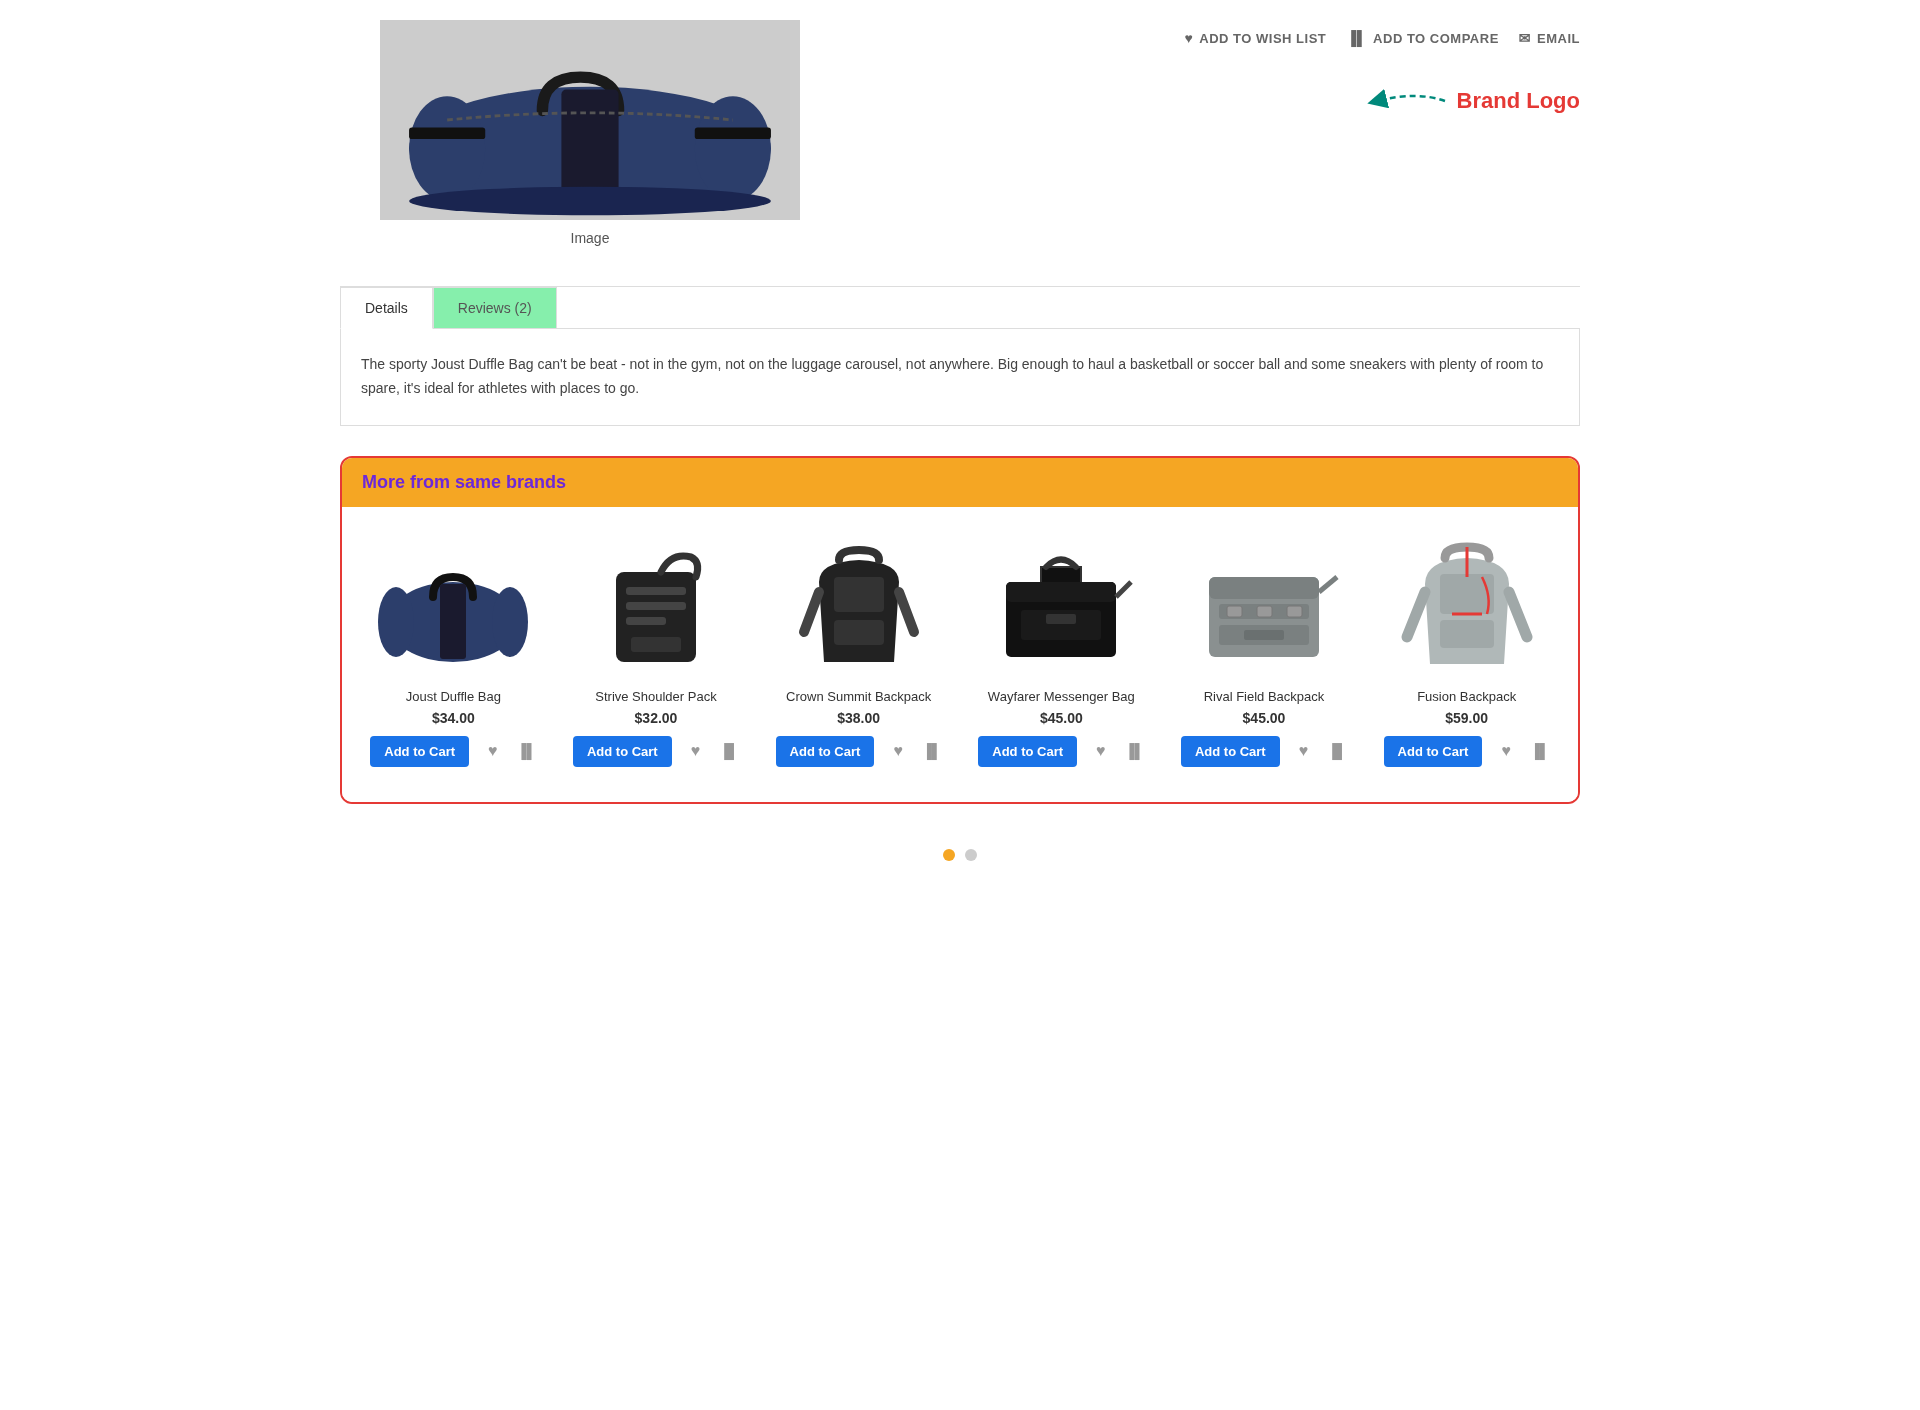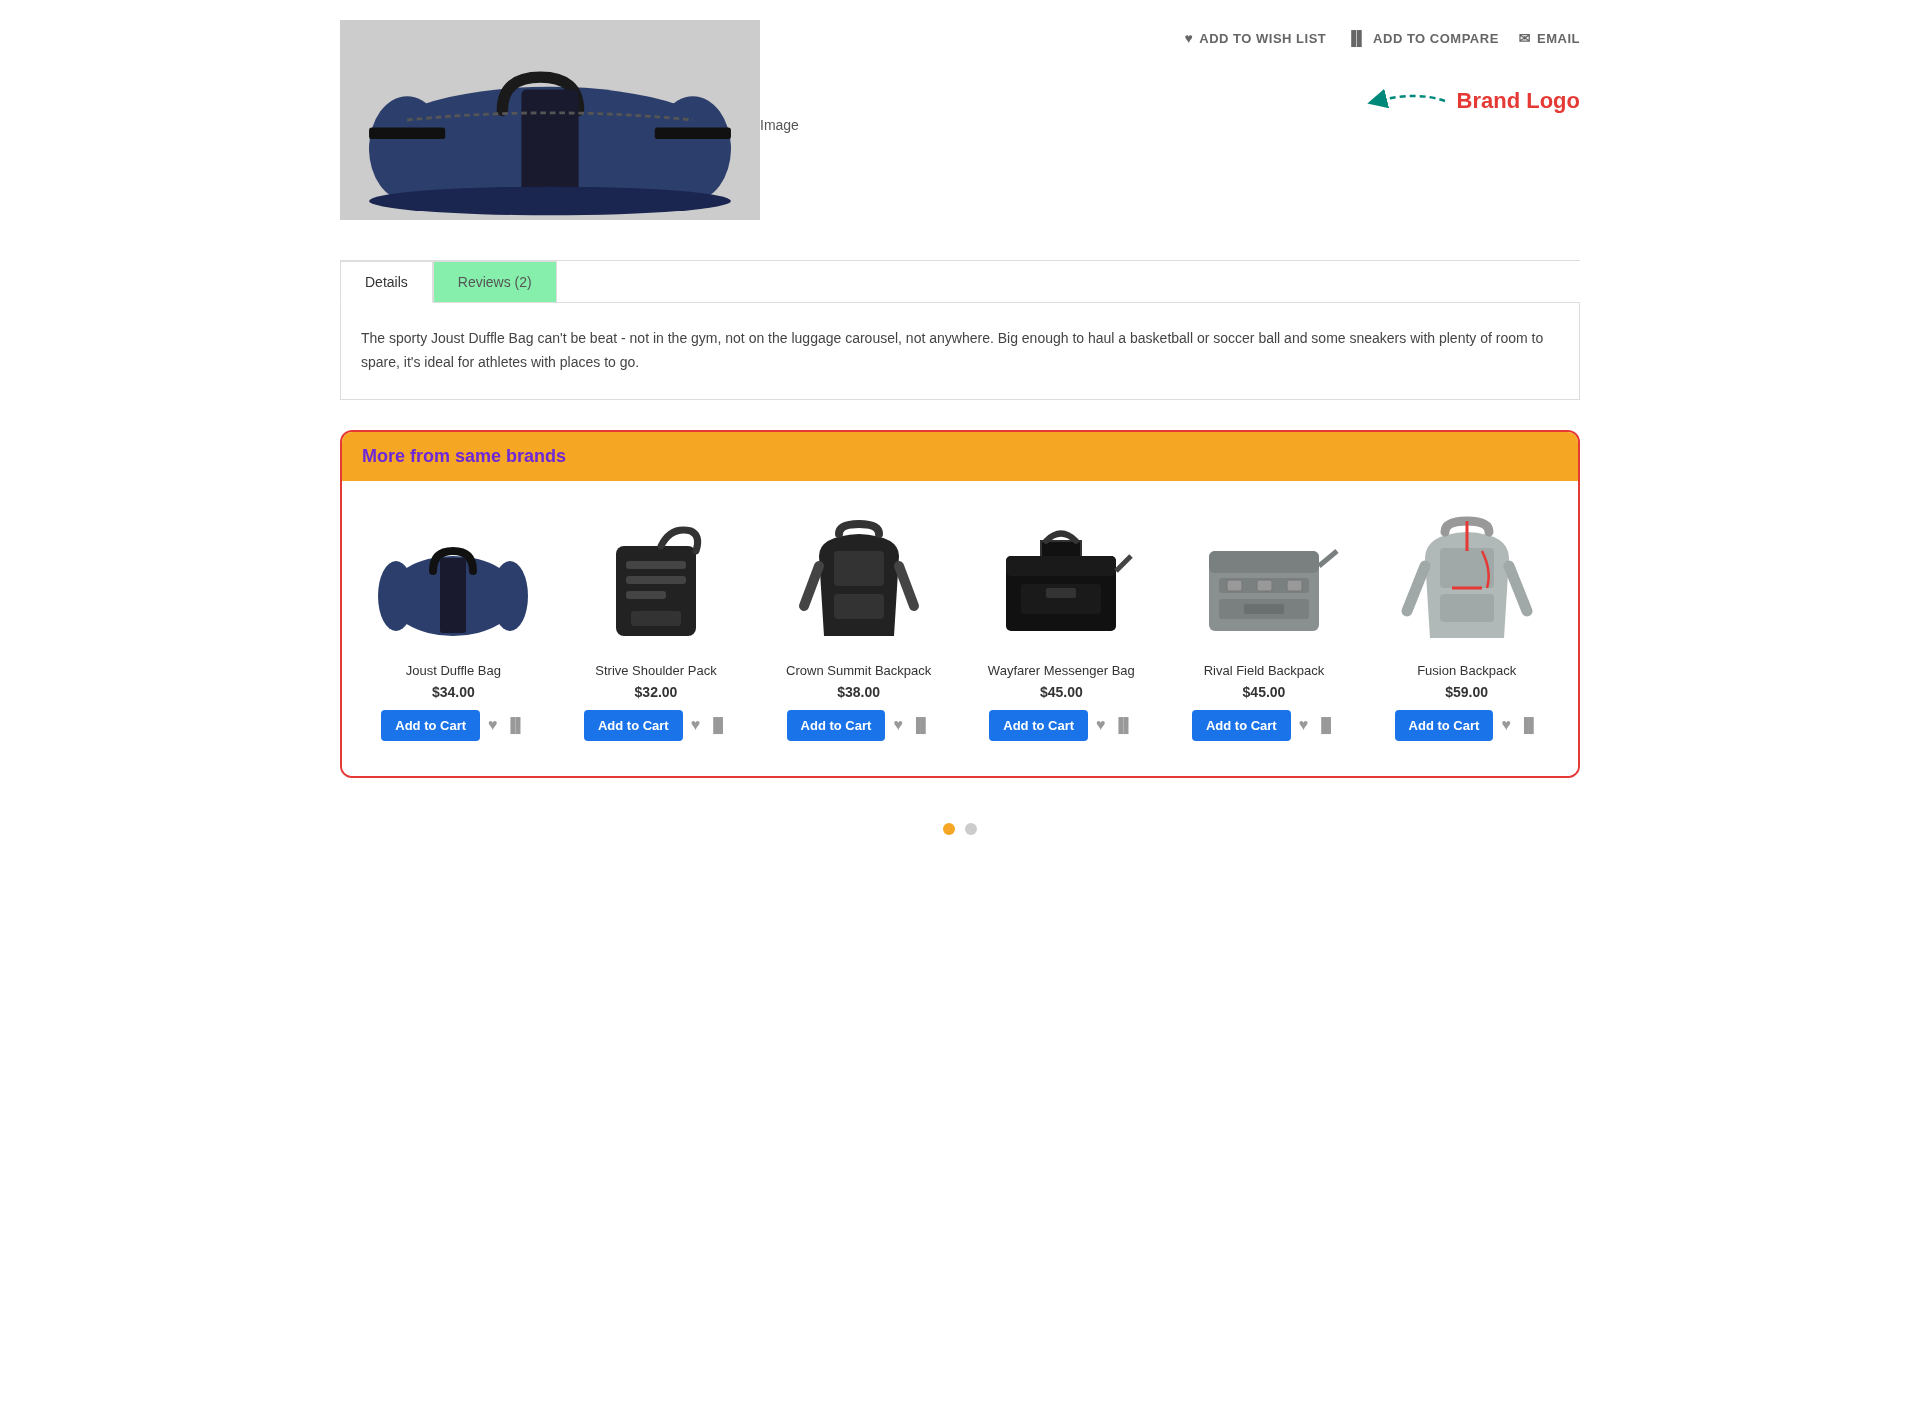--- a/index.html
+++ b/index.html
@@ -10,21 +10,21 @@
     
     .product-top {
       display: flex;
       align-items: flex-start;
       padding: 20px 0;
       gap: 40px;
     }
     .product-image-area {
       flex: 0 0 500px;
       display: flex;
-      flex-direction: row;
+      flex-direction: column;
       align-items: center;
     }
     .product-image-placeholder {
       width: 420px;
       height: 200px;
       background: #ccc;
       display: flex;
       align-items: center;
       justify-content: center;
       overflow: hidden;
@@ -189,21 +189,21 @@
     }
     .product-card-price {
       font-size: 14px;
       color: #333;
       font-weight: 600;
       margin-bottom: 10px;
     }
     .product-card-actions {
       display: flex;
       align-items: center;
-      gap: 8px;
+      gap: 19px;
     }
     .add-to-cart-btn {
       background: #1a73e8;
       color: #fff;
       border: none;
       border-radius: 4px;
       padding: 8px 14px;
       font-size: 13px;
       cursor: pointer;
       font-weight: 600;

